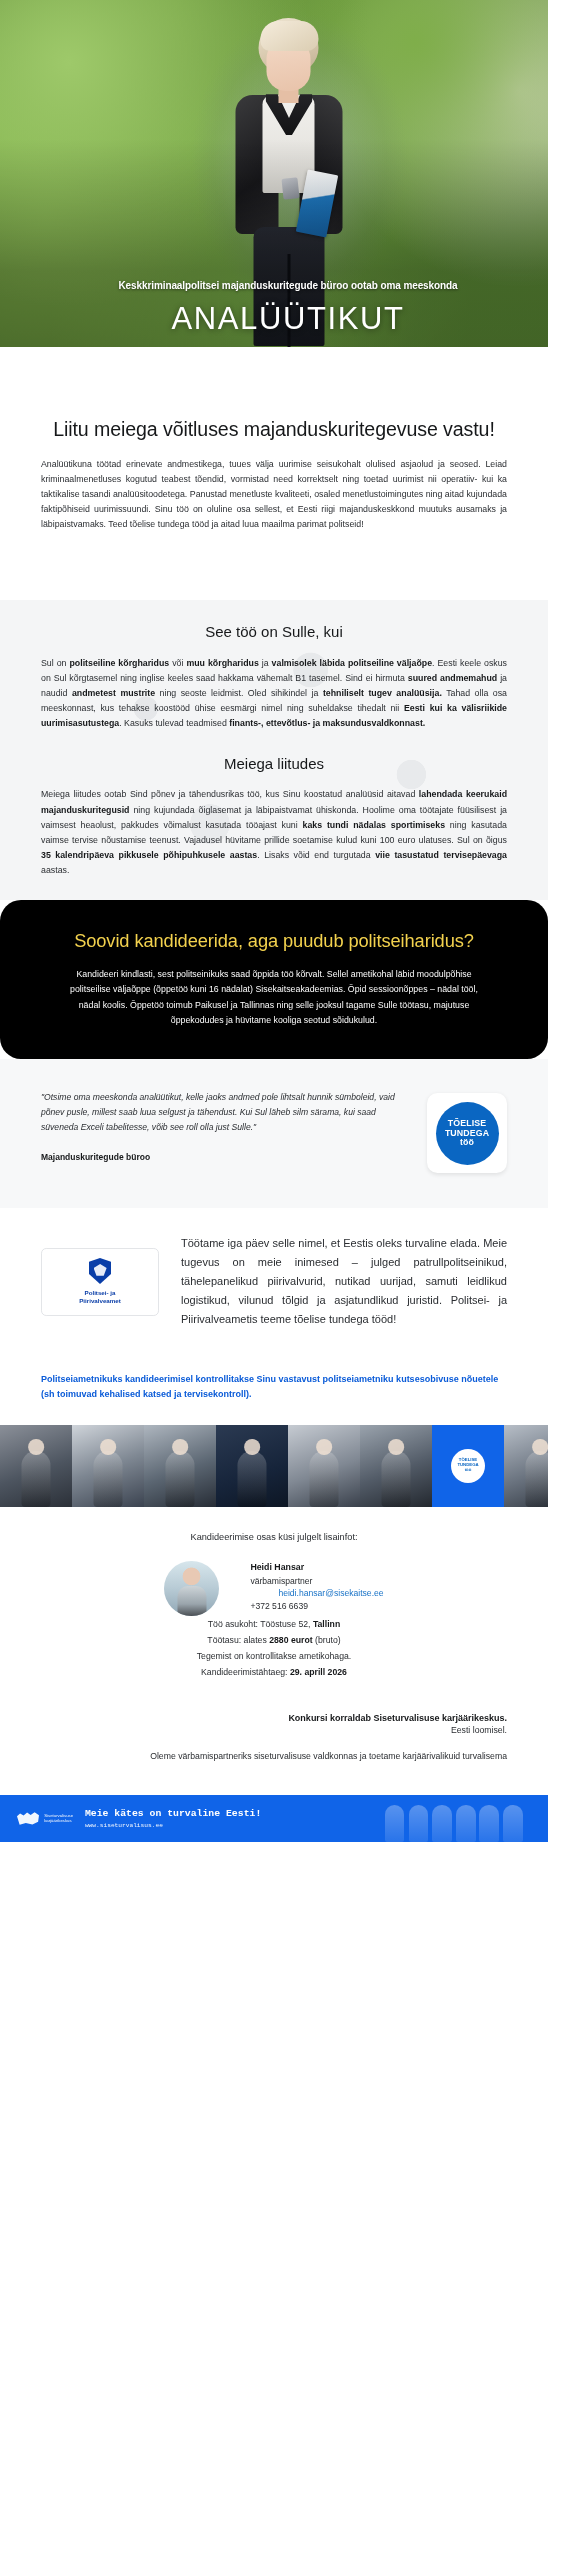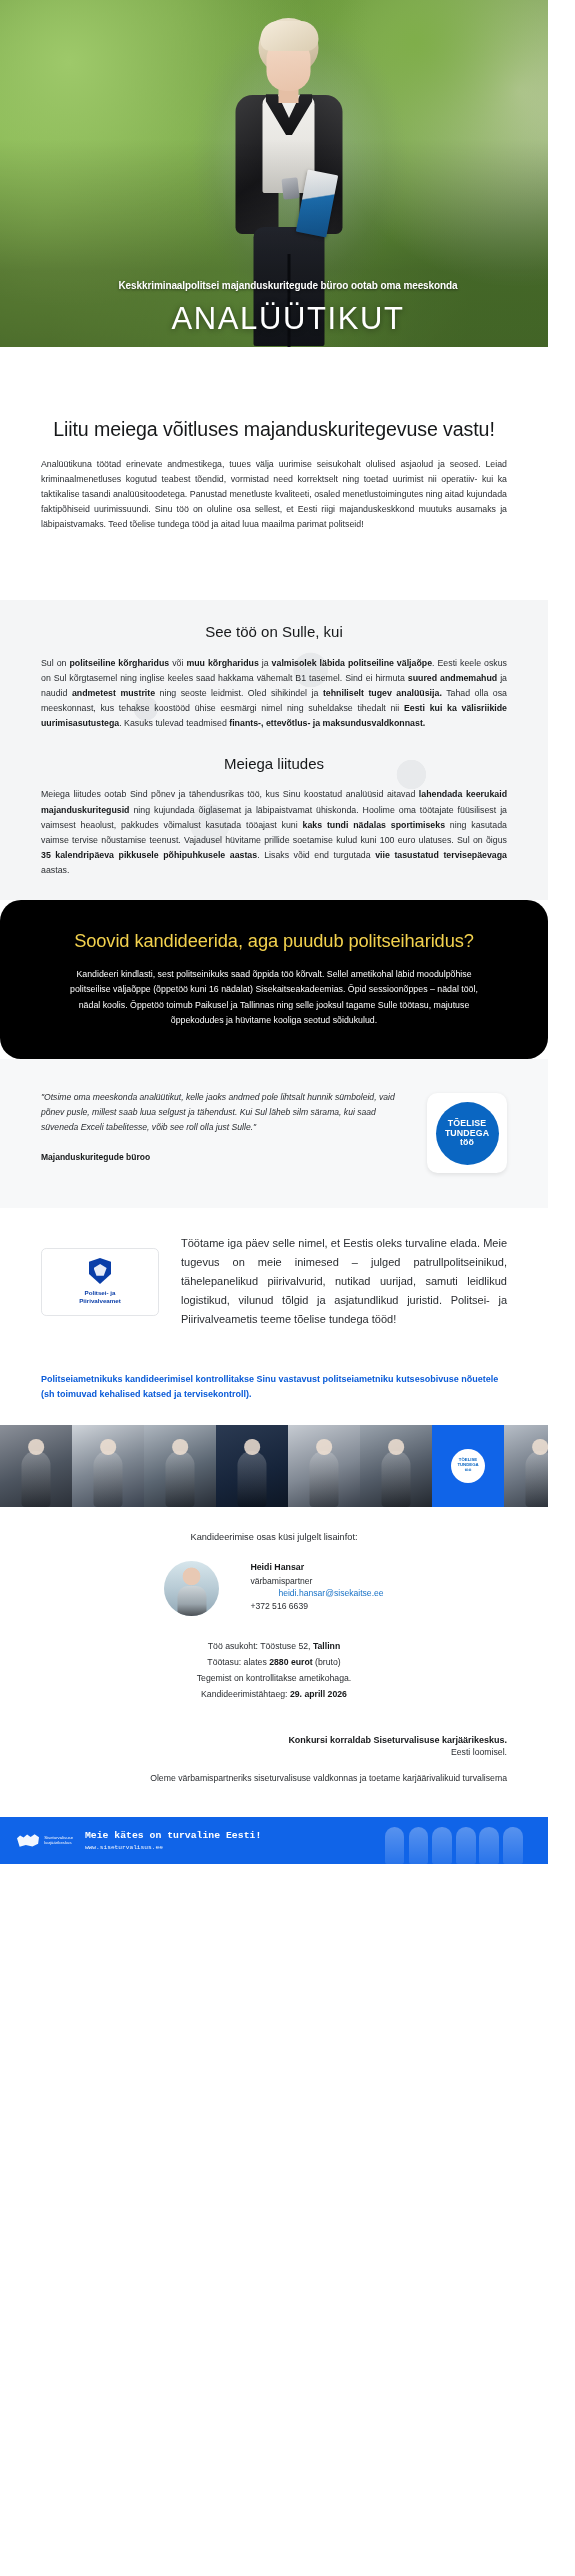--- a/index.html
+++ b/index.html
@@ -314,21 +314,21 @@
     width: 29px; height: 30px;
     background: linear-gradient(180deg,#cdd4d8 0%,#9aa5ac 60%,#4a4f54 100%);
     border-radius: 10.5px 10.5px 0 0;
   }
   .contact-info { text-align: left; padding-top: 1.3px; }
   .c-name { font-size: 8.8px; font-weight: 700; color: #16181a; }
   .c-role { font-size: 8.6px; color: #2a2d31; margin-top: 3.3px; }
   .c-mail { font-size: 8.6px; color: #1a73c7; margin-top: 3.3px; text-decoration: none; padding-left: 28px; }
   .c-phone { font-size: 8.6px; color: #2a2d31; margin-top: 3.3px; }
 
-  .facts { text-align: center; margin-top: 22px; }
+  .facts { text-align: center; }
   .facts div { font-size: 8.7px; color: #2a2d31; line-height: 1.85; }
 
   
   .sec-org {
     background: #ffffff; padding: 26px 41px 30px; text-align: right;
   }
   .org-title { font-size: 9px; font-weight: 700; color: #16181a; }
   .org-text { font-size: 8.7px; color: #2a2d31; line-height: 1.8; margin-top: 10.5px; }
 
   

